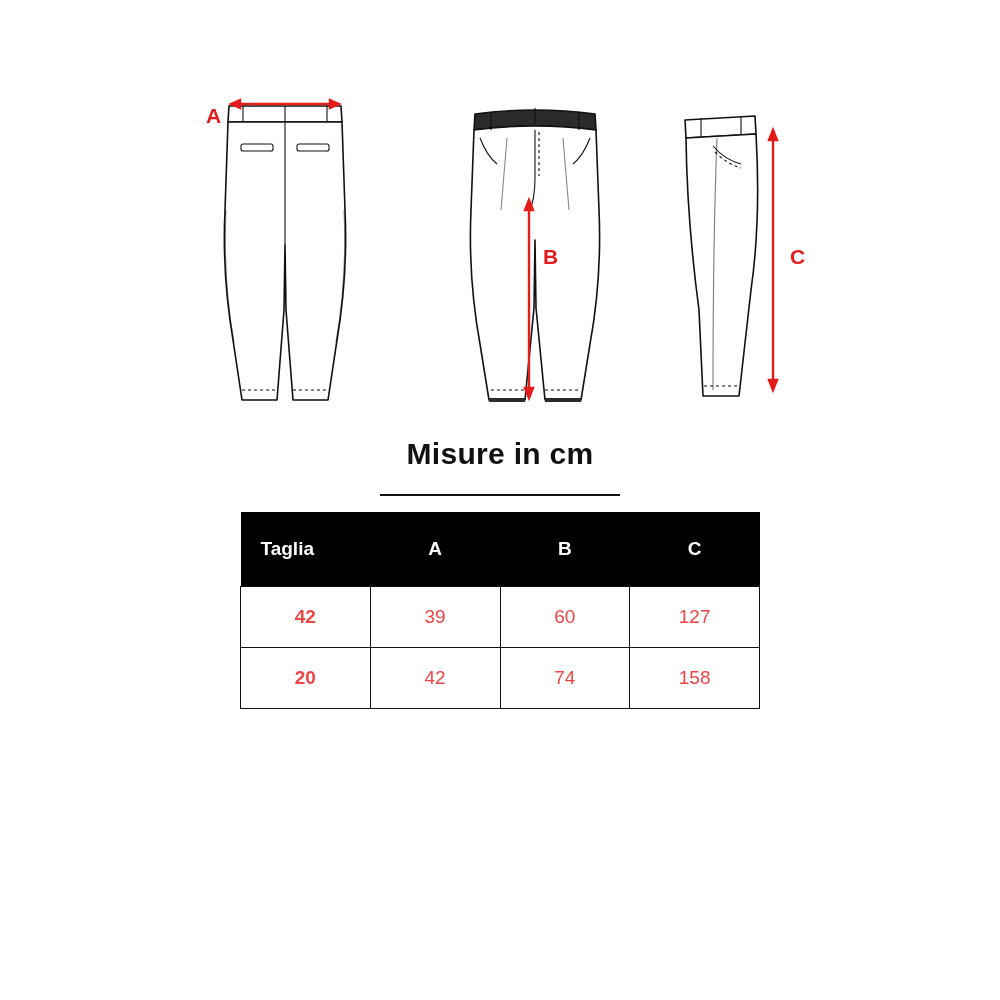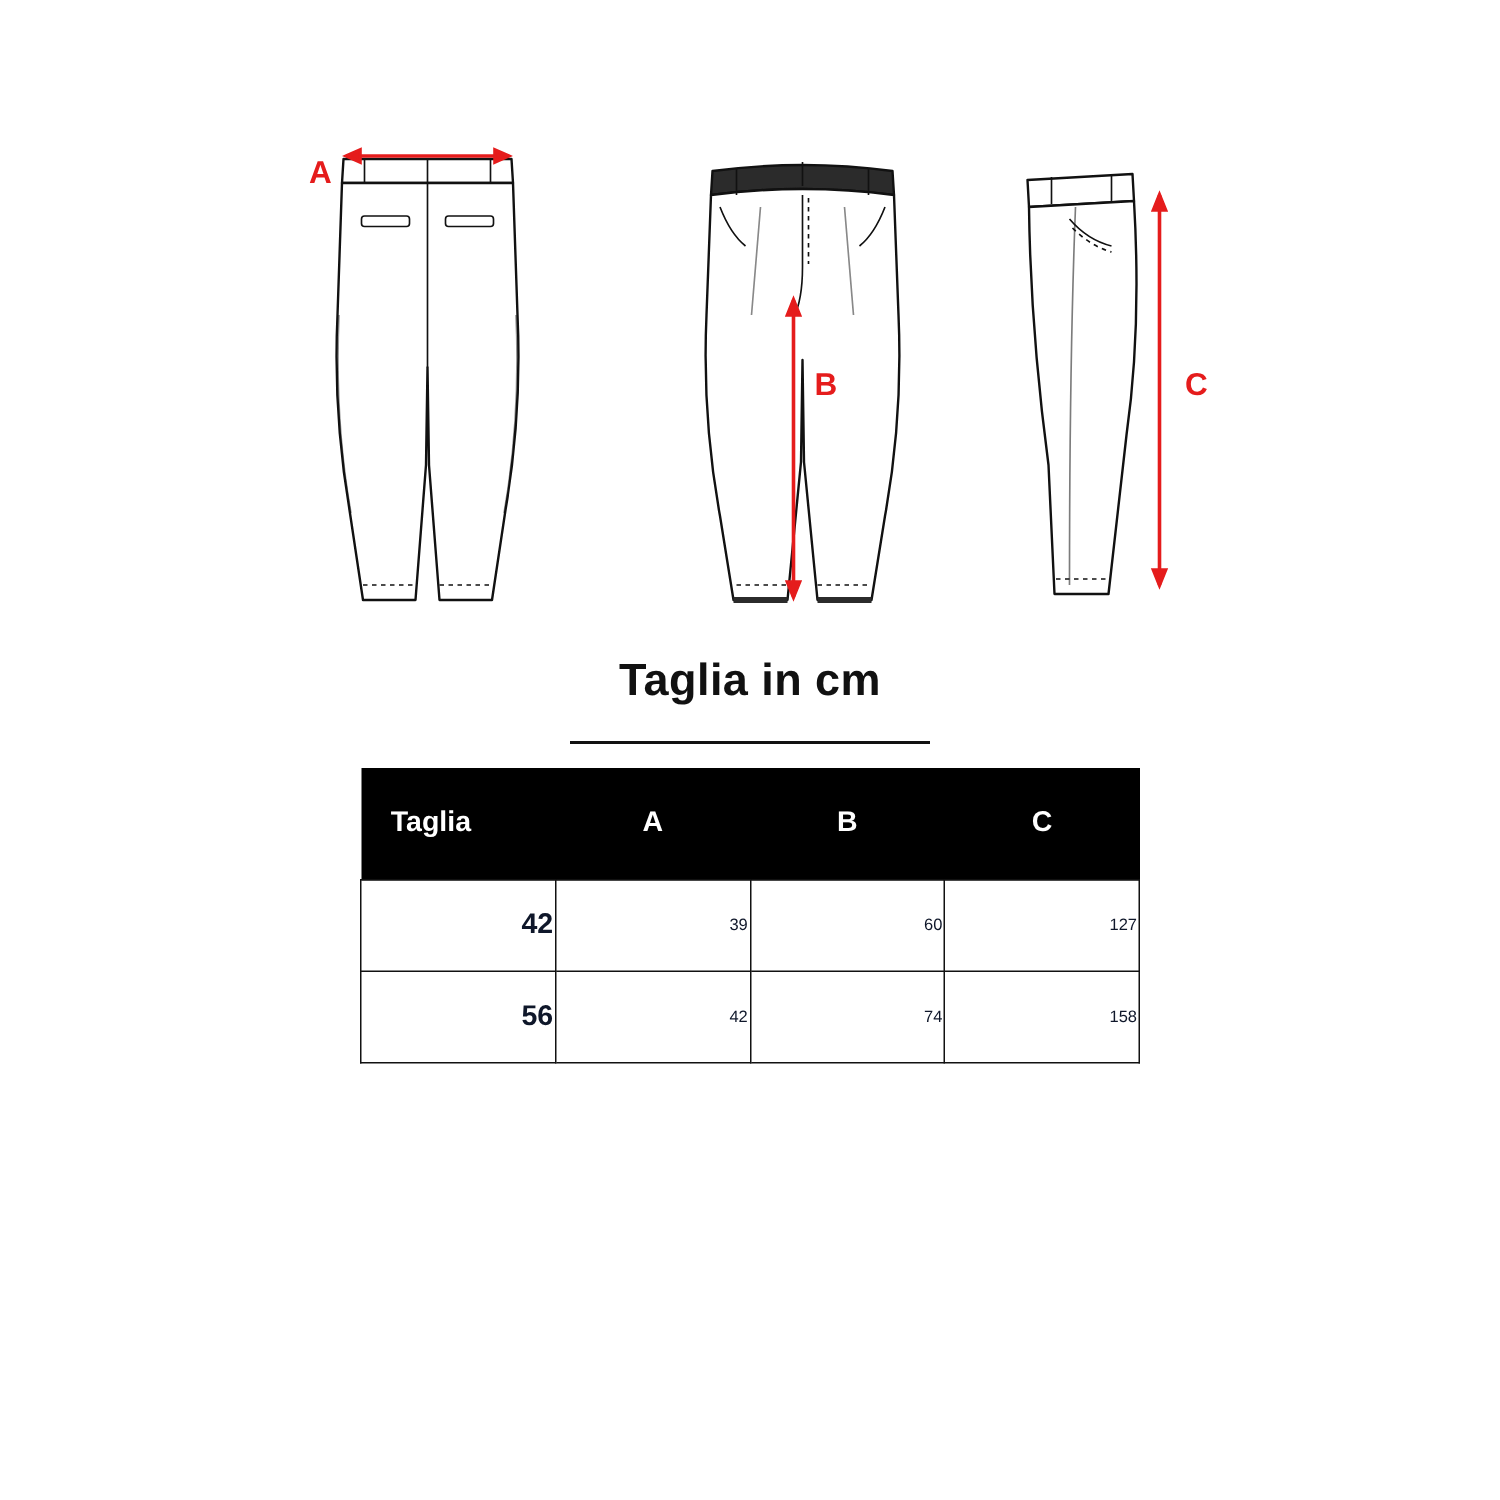--- a/index.html
+++ b/index.html
@@ -74,37 +74,36 @@
     position: absolute;
     left: 240px;
     top: 512px;
     width: 520px;
     border-collapse: collapse;
     table-layout: fixed;
   }
   .size-table th,
   .size-table td {
     text-align: center;
-    font-size: 11px;
+    font-size: 19px;
   }
   .size-table thead th {
     background: #000000;
     color: #ffffff;
     height: 72px;
     font-weight: bold;
     font-size: 19px;
     border: none;
   }
   .size-table thead th.first { text-align: left; padding-left: 20px; margin-top: 32px; }
   .size-table tbody td {
     height: 58px;
     border: 1px solid #111111;
-    color: #0f172a;
+    color: #ef4444;
     font-weight: normal;
-    text-align: right;
   }
   .size-table tbody td.size-cell {
     font-weight: bold;
     font-size: 19px;
   }
 </style>
 </head>
 <body>
 
 <div class="sheet">
@@ -196,41 +195,41 @@
         <polygon points="118,70 114,80 122,80"></polygon>
         <polygon points="118,330 114,320 122,320"></polygon>
       </g>
     </svg>
   </div>
 
   <span class="dim-letter letter-a">A</span>
   <span class="dim-letter letter-b">B</span>
   <span class="dim-letter letter-c">C</span>
 
-  <div class="title">Taglia in cm</div>
+  <div class="title">Misure in cm</div>
   <div class="title-rule"></div>
 
   <table class="size-table">
     <thead>
       <tr>
         <th class="first">Taglia</th>
         <th>A</th>
         <th>B</th>
         <th>C</th>
       </tr>
     </thead>
     <tbody>
       <tr>
         <td class="size-cell">42</td>
         <td>39</td>
         <td>60</td>
         <td>127</td>
       </tr>
       <tr>
-        <td class="size-cell">56</td>
+        <td class="size-cell">20</td>
         <td>42</td>
         <td>74</td>
         <td>158</td>
       </tr>
     </tbody>
   </table>
 
 </div>
 
 </body></html>

